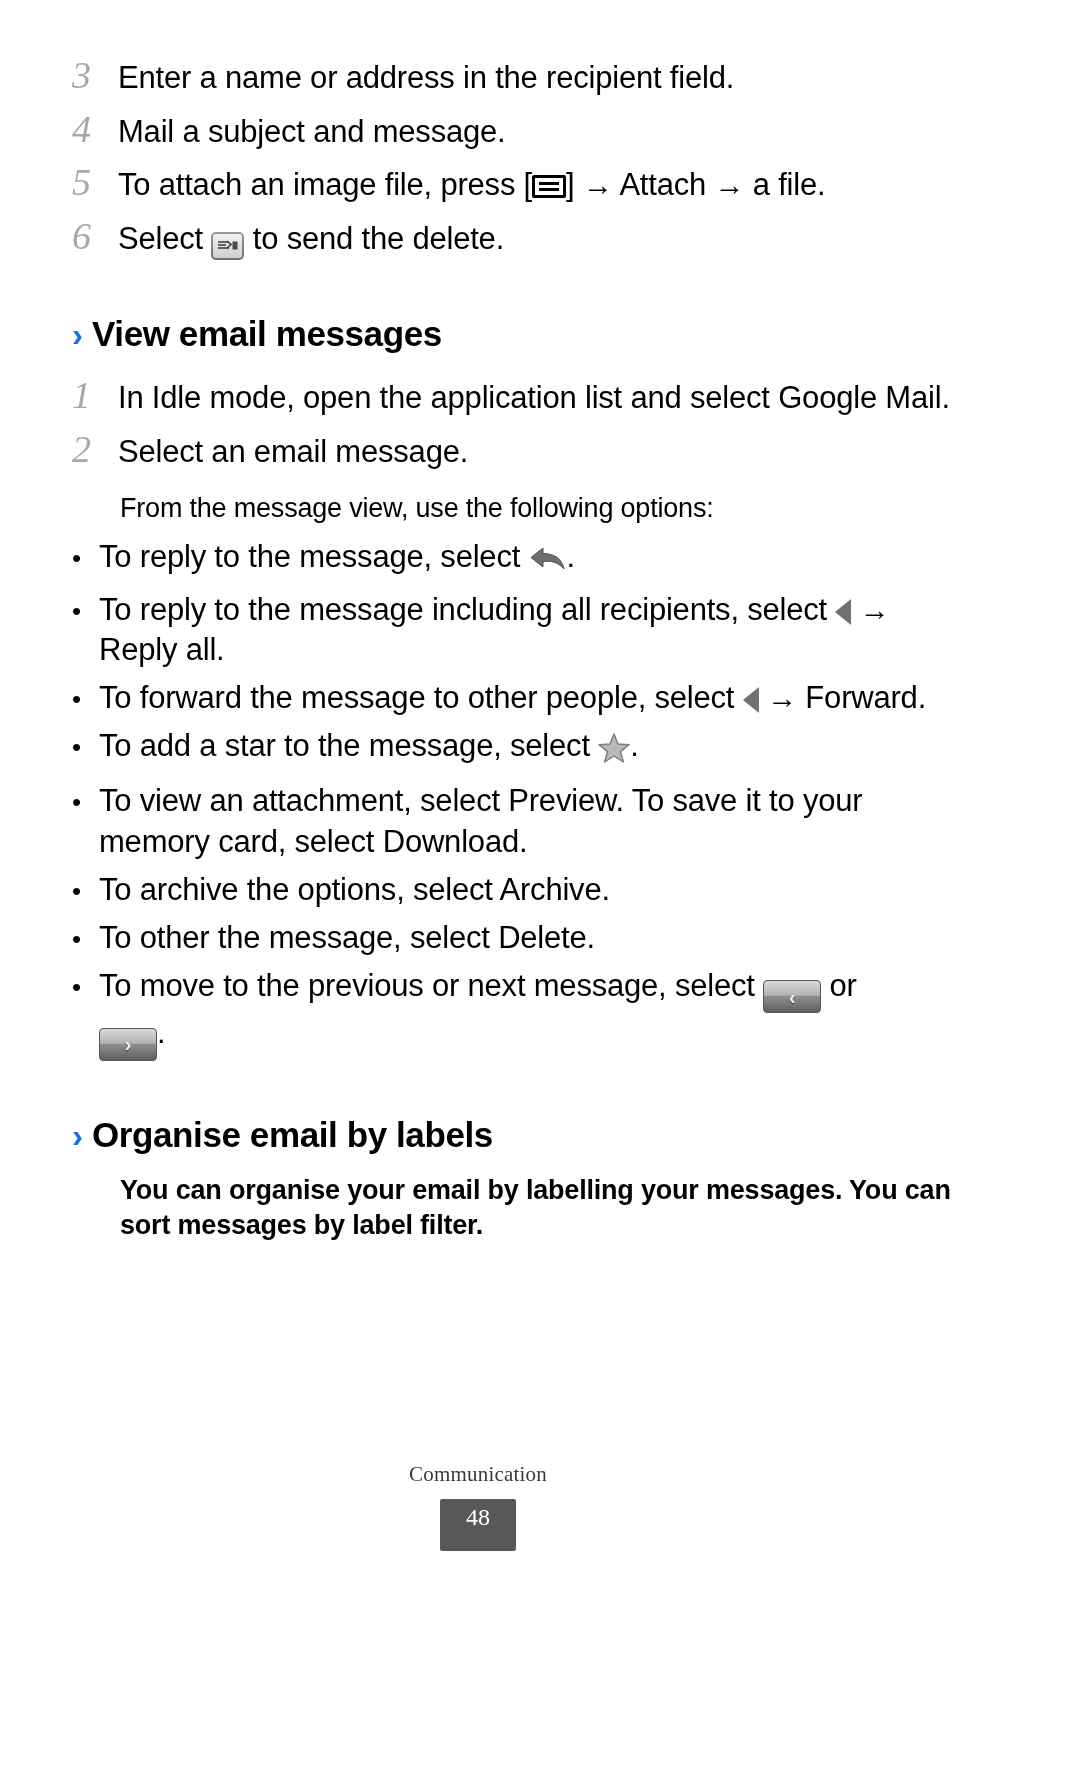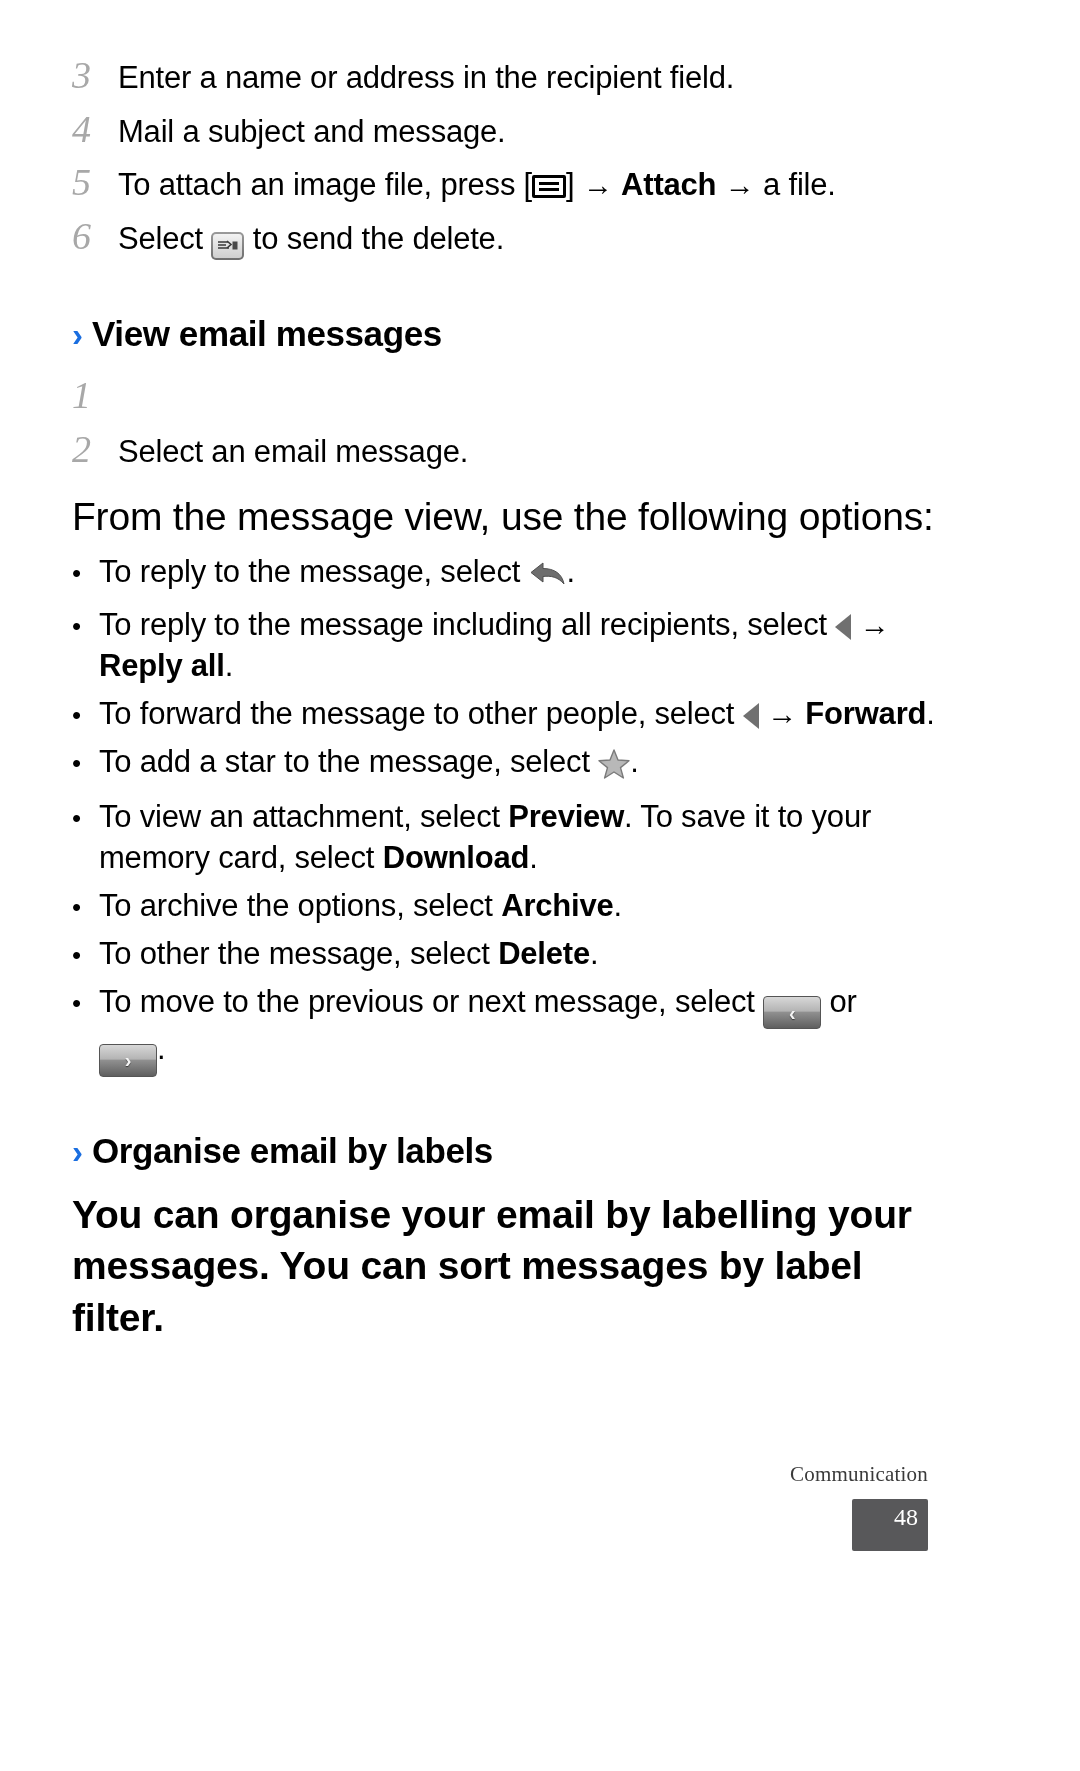--- a/index.html
+++ b/index.html
@@ -68,25 +68,26 @@
   }
   .heading-text {
     font-size: 35px;
     font-weight: bold;
     letter-spacing: -0.4px;
     margin-top: 14px;
   }
 
   
   .para {
-    font-size: 39px;
+    font-size: 27px;
     line-height: 1.32;
     letter-spacing: -0.2px;
     margin-top: 18px;
     margin-bottom: 10px;
+    margin-left: 48px;
   }
 
   
   .bullet {
     display: flex;
     align-items: baseline;
     margin-bottom: 7px;
   }
   .bullet-dot {
     width: 27px;
@@ -95,21 +96,21 @@
     line-height: 1.45;
     color: #000;
   }
   .bullet-body {
     font-size: 31px;
     line-height: 1.32;
     letter-spacing: -0.2px;
     flex: 1;
   }
 
-  b, .b { font-weight: bold; text-align: right; }
+  b, .b { font-weight: normal; text-align: right; }
 
   
   .ic {
     display: inline-block;
     vertical-align: -4px;
   }
 
   
   .icon-menu-key {
     width: 34px; height: 23px;
@@ -181,24 +182,24 @@
     font-weight: bold;
     line-height: 1;
     text-shadow: 0 1px 1px rgba(0,0,0,.55);
   }
 
   .arrow-glyph { font-size: 30px; }
 
   
   .footer {
     position: absolute;
-    left: 4px;
+    left: 16px;
     top: 1462px;
     width: 924px;
-    text-align: right;
+    text-align: center;
   }
   .footer-label {
     font-family: "Liberation Serif", "DejaVu Serif", serif;
     font-size: 21px;
     color: #3a3a3a;
     letter-spacing: 0.2px;
   }
   .page-badge {
     display: inline-block;
     margin-top: 12px;
@@ -244,20 +245,21 @@
             </span></span><span> to send the delete.</span></div>
     </div>
 
     <div class="heading">
       <span class="chev">›</span>
       <span class="heading-text">View email messages</span>
     </div>
 
     <div class="step">
       <div class="step-num">1</div>
+      <div class="step-body"><span>In Idle mode, open the application list and select </span><b>Google Mail</b><span>.</span></div>
     </div>
 
     <div class="step">
       <div class="step-num">2</div>
       <div class="step-body">Select an email message.</div>
     </div>
 
     <div class="para">From the message view, use the following options:</div>
 
     <div class="bullet">

